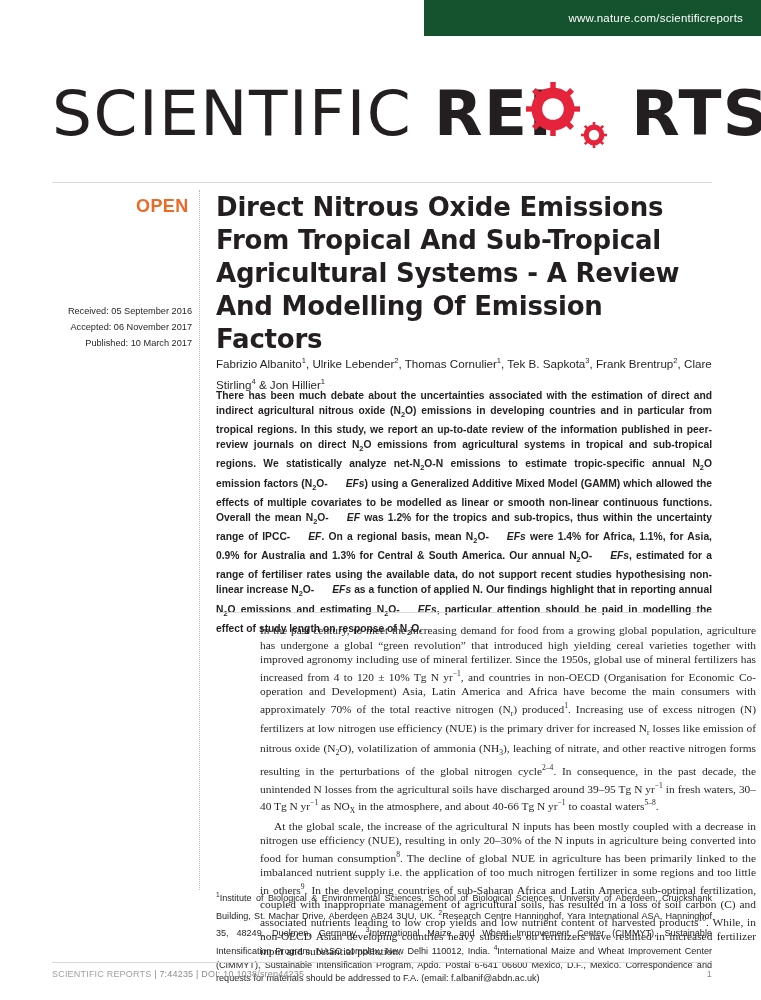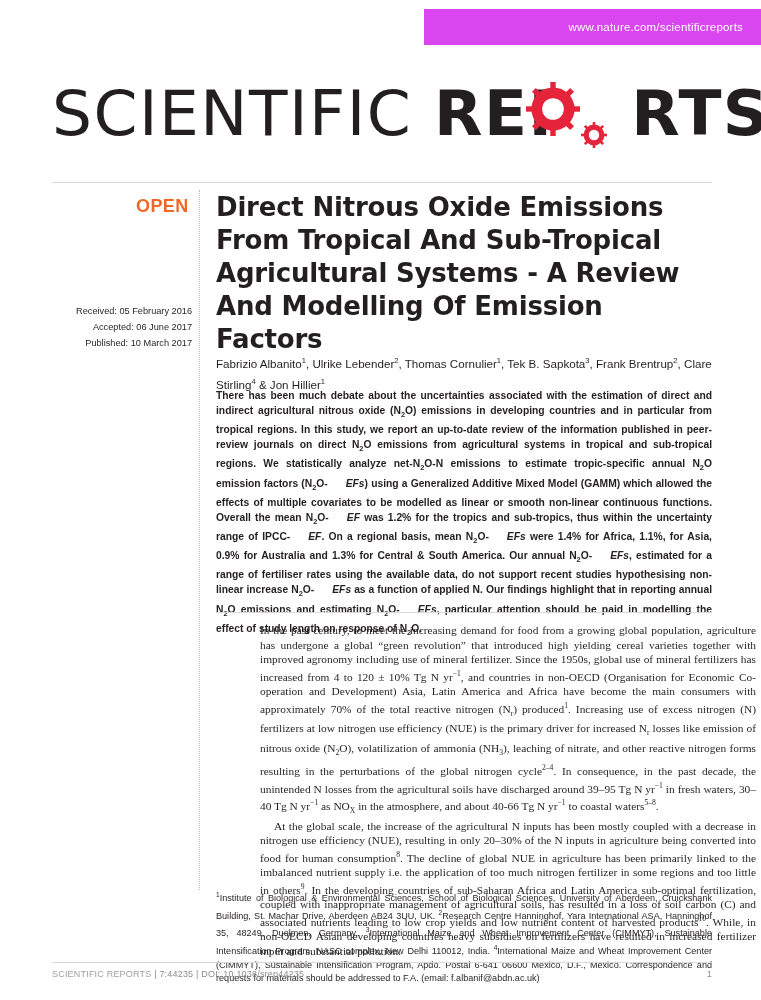--- a/index.html
+++ b/index.html
@@ -16,30 +16,29 @@
     overflow: hidden;
   }
 
   
   .topbar {
     position: absolute;
     top: 0;
     left: 424px;
     width: 337px;
     height: 36px;
-    background: #d946ef;
+    background: #14532d;
     color: #ffffff;
     font-size: 11.5px;
     letter-spacing: .2px;
     display: flex;
     align-items: center;
     justify-content: flex-end;
     padding-right: 18px;
     box-sizing: border-box;
-    margin-top: 9px;
   }
 
   
   .masthead {
     position: absolute;
     top: 78px;
     left: 52px;
     width: 660px;
     height: 82px;
   }
@@ -251,22 +250,22 @@
     </svg>
   </div>
 </div>
 
 <div class="rule-top"></div>
 <div class="vrule"></div>
 
 <div class="open-label">OPEN</div>
 
 <div class="dates">
-  <div>Received: 05 February 2016</div>
-  <div>Accepted: 06 June 2017</div>
+  <div>Received: 05 September 2016</div>
+  <div>Accepted: 06 November 2017</div>
   <div>Published: 10 March 2017</div>
 </div>
 
 <div class="title">Direct Nitrous Oxide Emissions From Tropical And Sub-Tropical Agricultural Systems - A Review And Modelling Of Emission Factors</div>
 
 <div class="authors">Fabrizio Albanito<sup>1</sup>, Ulrike Lebender<sup>2</sup>, Thomas Cornulier<sup>1</sup>, Tek B. Sapkota<sup>3</sup>, Frank Brentrup<sup>2</sup>, Clare Stirling<sup>4</sup> &amp; Jon Hillier<sup>1</sup></div>
 
 <div class="abstract">There has been much debate about the uncertainties associated with the estimation of direct and indirect agricultural nitrous oxide (N<sub>2</sub>O) emissions in developing countries and in particular from tropical regions. In this study, we report an up-to-date review of the information published in peer-review journals on direct N<sub>2</sub>O emissions from agricultural systems in tropical and sub-tropical regions. We statistically analyze net-N<sub>2</sub>O-N emissions to estimate tropic-specific annual N<sub>2</sub>O emission factors (N<sub>2</sub>O-<i>EFs</i>) using a Generalized Additive Mixed Model (GAMM) which allowed the effects of multiple covariates to be modelled as linear or smooth non-linear continuous functions. Overall the mean N<sub>2</sub>O-<i>EF</i> was 1.2% for the tropics and sub-tropics, thus within the uncertainty range of IPCC-<i>EF</i>. On a regional basis, mean N<sub>2</sub>O-<i>EFs</i> were 1.4% for Africa, 1.1%, for Asia, 0.9% for Australia and 1.3% for Central &amp; South America. Our annual N<sub>2</sub>O-<i>EFs</i>, estimated for a range of fertiliser rates using the available data, do not support recent studies hypothesising non-linear increase N<sub>2</sub>O-<i>EFs</i> as a function of applied N. Our findings highlight that in reporting annual N<sub>2</sub>O emissions and estimating N<sub>2</sub>O-<i>EFs</i>, particular attention should be paid in modelling the effect of study length on response of N<sub>2</sub>O.</div>
 
 <div class="rule-mid"></div>

